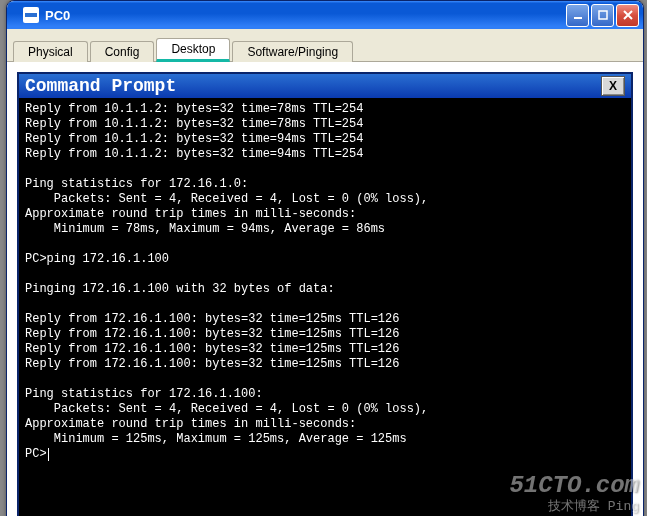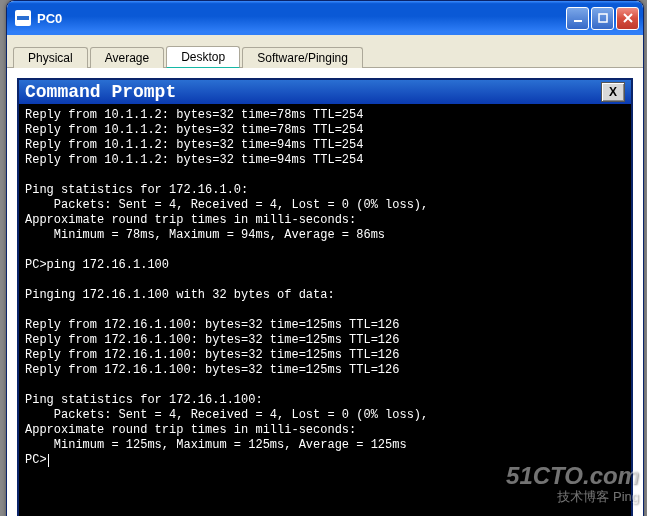--- a/index.html
+++ b/index.html
@@ -19,25 +19,25 @@
     top: 0px;
     width: 636px;
     height: 516px;
     background: #ece9d8;
     border: 1px solid #0a246a;
     border-radius: 8px 8px 0 0;
     box-shadow: 0 0 4px rgba(0,0,0,0.4);
     overflow: hidden;
   }
   .titlebar {
-    height: 34px;
+    height: 28px;
     background: linear-gradient(to bottom, #3b8cff 0%, #0a59d6 8%, #0a59d6 45%, #2f7ef7 90%, #2f7ef7 100%);
     display: flex;
     align-items: center;
-    padding: 0 4px 0 8px;
+    padding: 0 4px 0 16px;
     border-radius: 6px 6px 0 0;
   }
   .title-icon {
     width: 16px;
     height: 16px;
     background: #fff;
     margin-right: 6px;
     display: inline-block;
     position: relative;
     border-radius: 2px;
@@ -95,21 +95,21 @@
     margin-right: 2px;
     border-radius: 3px 3px 0 0;
     font-size: 12px;
     position: relative;
     top: 1px;
   }
   .tab.active {
     background: #fff;
     font-weight: normal;
     z-index: 2;
-    border-bottom: 1px solid #14b8a6;
+    border-bottom: 3px solid #14b8a6;
     top: 1px;
   }
 
   .content {
     background: #fff;
     padding: 10px;
     height: calc(100% - 28px - 32px);
   }
 
   .subwin {
@@ -161,23 +161,23 @@
     width: 1px;
     height: 13px;
     background: #fff;
     vertical-align: text-bottom;
     margin-left: 1px;
   }
 
   .watermark {
     position: absolute;
     right: 8px;
-    bottom: 12px;
+    bottom: 2px;
     color: rgba(255,255,255,0.45);
-    font-family: Liberation Sans, sans-serif;
+    font-family: Liberation Mono, monospace;
     text-align: right;
     pointer-events: none;
     line-height: 1.1;
   }
   .wm-main {
     font-size: 24px;
     font-weight: bold;
     font-style: italic;
     text-shadow: 1px 1px 2px rgba(0,0,0,0.4);
   }
@@ -208,21 +208,21 @@
       <div class="tbtn tbtn-close">
         <svg viewBox="0 0 12 12">
             <path d="M2 2 L10 10 M10 2 L2 10" stroke="#fff" stroke-width="2"></path>
           </svg>
       </div>
     </div>
   </div>
 
   <div class="tabbar">
     <div class="tab">Physical</div>
-    <div class="tab">Average</div>
+    <div class="tab">Config</div>
     <div class="tab active">Desktop</div>
     <div class="tab">Software/Pinging</div>
   </div>
 
   <div class="content">
     <div class="subwin">
       <div class="subwin-title">
         <span>Command Prompt</span>
         <span class="subwin-close">X</span>
       </div>

